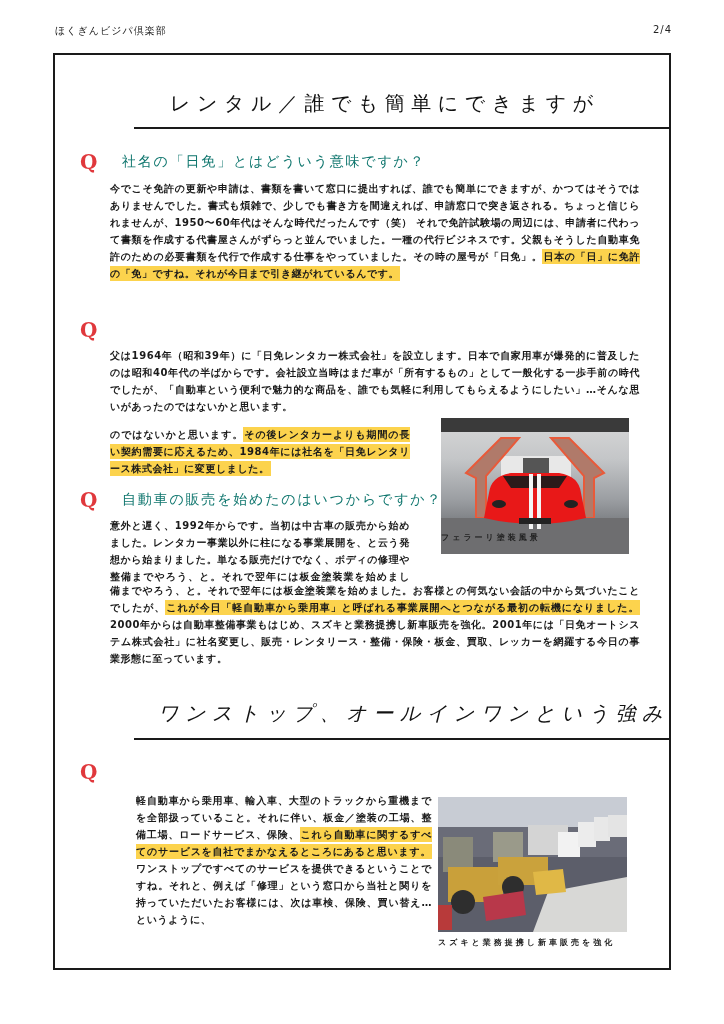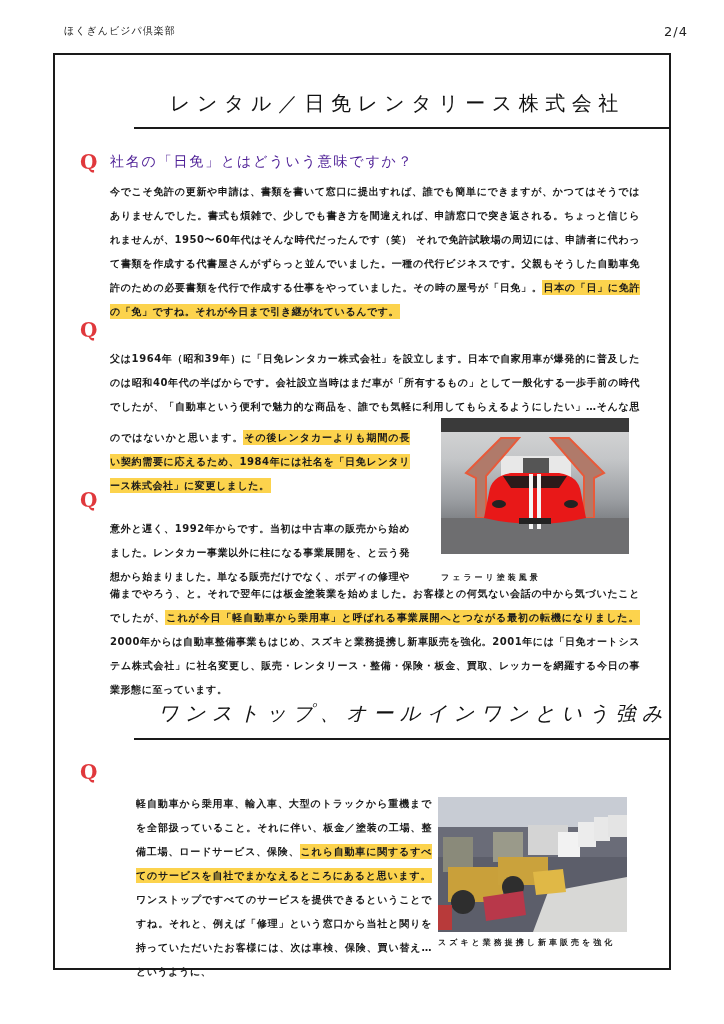--- a/index.html
+++ b/index.html
@@ -1,45 +1,45 @@
 <!DOCTYPE html>
 <html><head>
   <meta charset="utf-8">
   <style>
     * { box-sizing: border-box; margin: 0; padding: 0; }
     html, body { width: 724px; height: 1024px; background: #ffffff; overflow: hidden; }
     body { position: relative; font-family: "DejaVu Sans", sans-serif; color: #1a1a1a; }
 
-    .hdr-left { position: absolute; left: 64px; top: 24px; font-size: 10px; letter-spacing: 1px; color: #222; }
-    .hdr-right { position: absolute; right: 36px; top: 24px; font-size: 13px; letter-spacing: 1px; color: #222; }
+    .hdr-left { position: absolute; left: 55px; top: 24px; font-size: 10px; letter-spacing: 1px; color: #222; }
+    .hdr-right { position: absolute; right: 52px; top: 24px; font-size: 10px; letter-spacing: 1px; color: #222; }
 
     .frame { position: absolute; left: 53px; top: 53px; width: 618px; height: 917px; border: 2px solid #1a1a1a; }
 
     .section-title { position: absolute; font-size: 20px; letter-spacing: 6.5px; color: #111; white-space: nowrap; }
     .title-rule { position: absolute; height: 2px; background: #1a1a1a; }
 
     .q-row { position: absolute; display: flex; align-items: center; white-space: nowrap; }
     .q-mark { font-family: "DejaVu Serif", serif; font-size: 20px; font-weight: bold; color: #e0383c; width: 30px; line-height: 1; }
-    .q-text { font-size: 14px; letter-spacing: 1.8px; color: #4c1d95; }
+    .q-text { font-size: 14px; letter-spacing: 1.8px; color: #0f766e; margin-left: 12px; }
 
-    .body-text { position: absolute; font-size: 10px; line-height: 24px; color: #1a1a1a; letter-spacing: 0.55px; text-align: justify; font-weight: bold; }
+    .body-text { position: absolute; font-size: 10px; line-height: 17px; color: #1a1a1a; letter-spacing: 0.55px; text-align: justify; font-weight: bold; }
     .hl { background: #fcd34d; padding: 2px 1px; }
 
     .photo { position: absolute; overflow: hidden; }
     .caption { position: absolute; font-size: 8px; letter-spacing: 3px; color: #222; white-space: nowrap; font-weight: bold; }
   </style>
 </head>
 <body>
 
 <div class="hdr-left">ほくぎんビジパ倶楽部</div>
 <div class="hdr-right">2/4</div>
 
 <div class="frame"></div>
 
-<div class="section-title" style="left:170px; top:90px;">レンタル／日免レンタリース株式会社</div>
+<div class="section-title" style="left:170px; top:90px;">レンタル／誰でも簡単にできますが</div>
 <div class="title-rule" style="left:134px; top:127px; width:537px;"></div>
 
 <div class="q-row" style="left:80px; top:152px;">
   <span class="q-mark">Q</span>
   <span class="q-text">社名の「日免」とはどういう意味ですか？</span>
 </div>
 <div class="body-text" style="left:110px; top:180px; width:530px;">
   <span>今でこそ免許の更新や申請は、書類を書いて窓口に提出すれば、誰でも簡単にできますが、かつてはそうではありませんでした。書式も煩雑で、少しでも書き方を間違えれば、申請窓口で突き返される。ちょっと信じられませんが、1950〜60年代はそんな時代だったんです（笑） それで免許試験場の周辺には、申請者に代わって書類を作成する代書屋さんがずらっと並んでいました。一種の代行ビジネスです。父親もそうした自動車免許のための必要書類を代行で作成する仕事をやっていました。その時の屋号が「日免」。</span><span class="hl">日本の「日」に免許の「免」ですね。それが今日まで引き継がれているんです。</span>
 </div>
 
@@ -63,24 +63,25 @@
     <rect x="0" y="100" width="188" height="36" fill="#6e6e70"></rect>
     <path d="M48 75 Q50 58 70 55 L118 55 Q138 58 140 75 L145 100 Q94 112 43 100 Z" fill="#e81818"></path>
     <path d="M62 58 L126 58 L118 70 L70 70 Z" fill="#2a1a1a"></path>
     <rect x="88" y="56" width="4" height="55" fill="#f4f4f4"></rect>
     <rect x="96" y="56" width="4" height="55" fill="#f4f4f4"></rect>
     <ellipse cx="58" cy="86" rx="7" ry="4" fill="#222"></ellipse>
     <ellipse cx="130" cy="86" rx="7" ry="4" fill="#222"></ellipse>
     <rect x="78" y="100" width="32" height="6" fill="#222"></rect>
   </svg>
 </div>
-<div class="caption" style="left:441px; top:572px;">フェラーリ塗装風景</div>
+<div class="caption" style="left:441px; top:532px;">フェラーリ塗装風景</div>
 
 <div class="q-row" style="left:80px; top:490px;">
   <span class="q-mark">Q</span>
+  <span class="q-text">自動車の販売を始めたのはいつからですか？</span>
 </div>
 <div class="body-text" style="left:110px; top:517px; width:300px; height:66px; overflow:hidden;">
   <span>意外と遅く、1992年からです。当初は中古車の販売から始めました。レンタカー事業以外に柱になる事業展開を、と云う発想から始まりました。単なる販売だけでなく、ボディの修理や整備までやろう、と。それで翌年には板金塗装業を始めました。お客様との何気ない会話の中から気づいたことでしたが、</span>
 </div>
 <div class="body-text" style="left:110px; top:582px; width:530px;">
   <span>備までやろう、と。それで翌年には板金塗装業を始めました。お客様との何気ない会話の中から気づいたことでしたが、</span><span class="hl">これが今日「軽自動車から乗用車」と呼ばれる事業展開へとつながる最初の転機になりました。</span><span>2000年からは自動車整備事業もはじめ、スズキと業務提携し新車販売を強化。2001年には「日免オートシステム株式会社」に社名変更し、販売・レンタリース・整備・保険・板金、買取、レッカーを網羅する今日の事業形態に至っています。</span>
 </div>
 
 <div class="section-title" style="left:158px; top:700px;font-style:italic;">ワンストップ、オールインワンという強み</div>
 <div class="title-rule" style="left:134px; top:738px; width:537px;"></div>

